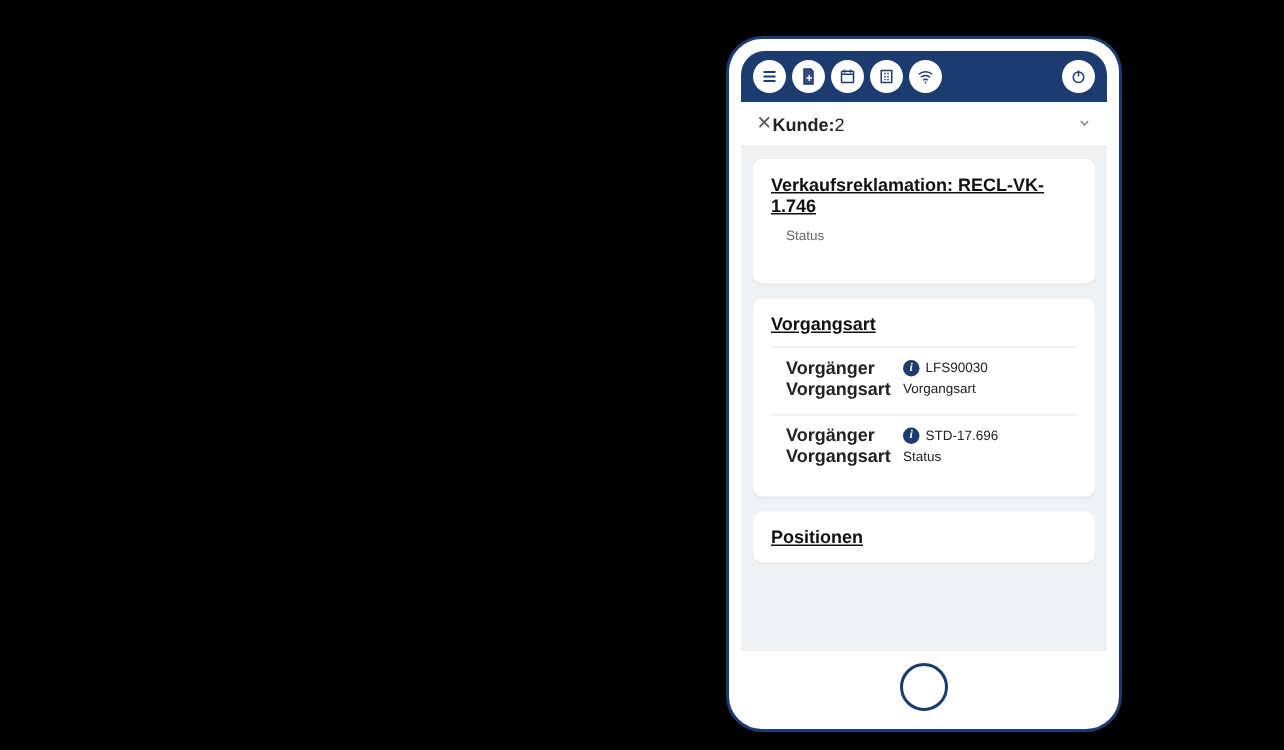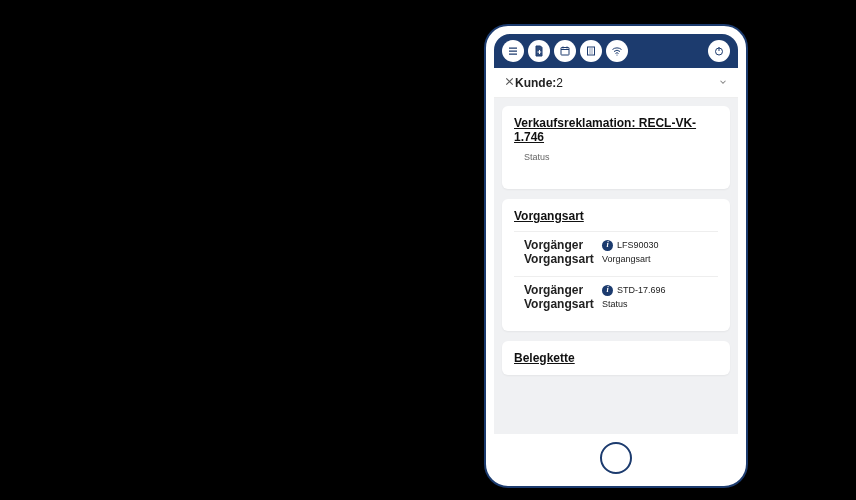--- a/index.html
+++ b/index.html
@@ -212,20 +212,20 @@
             <div class="chain-val">
               <span class="info-dot">i</span>
               <span>STD-17.696</span>
             </div>
             <div class="chain-val">Status</div>
           </div>
         </div>
       </div>
 
       <div class="card">
-        <div class="card-title" style="margin-bottom:0">Belegkette</div>
+        <div class="card-title" style="margin-bottom:0">Positionen</div>
       </div>
 
     </div>
   </div>
 
   <div class="home-btn"></div>
 </div>
 
 </body></html>

